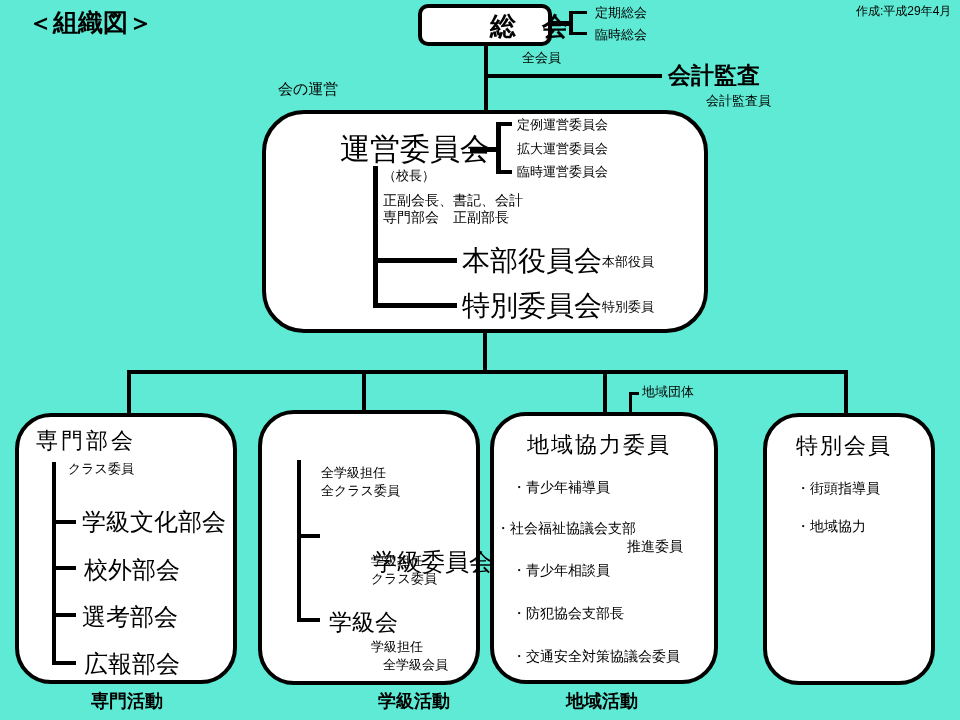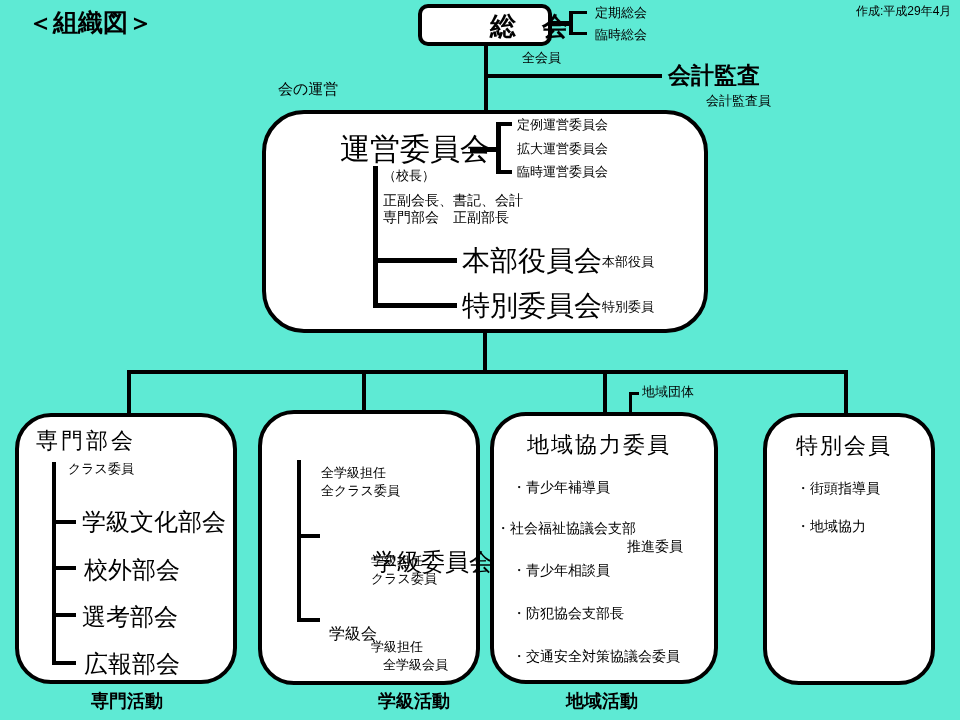--- a/index.html
+++ b/index.html
@@ -92,21 +92,21 @@
 
   <div class="bx" style="left:258px;top:410px;width:222px;height:275px;border-radius:36px;"></div>
   <div class="t sm" style="left:321px;top:466px;">全学級担任</div>
   <div class="t sm" style="left:321px;top:484px;">全クラス委員</div>
   <div class="ln" style="left:297px;top:460px;width:4px;height:162px;"></div>
   <div class="ln" style="left:297px;top:534px;width:23px;height:4px;"></div>
   <div class="ln" style="left:297px;top:618px;width:23px;height:4px;"></div>
   <div class="t" style="left:325px;top:548px;font-size:24px;margin-left:48px;">学級委員会</div>
   <div class="t sm" style="left:371px;top:554px;">学級担任</div>
   <div class="t sm" style="left:371px;top:572px;">クラス委員</div>
-  <div class="t" style="left:329px;top:609px;font-size:16px;margin-top:16px;">学級会</div>
+  <div class="t" style="left:329px;top:609px;font-size:23px;">学級会</div>
   <div class="t sm" style="left:371px;top:640px;">学級担任</div>
   <div class="t sm" style="left:383px;top:658px;">全学級会員</div>
   <div class="t b" style="left:334px;top:691px;font-size:18px;margin-left:44px;">学級活動</div>
 
   <div class="bx" style="left:490px;top:412px;width:228px;height:272px;border-radius:36px;"></div>
   <div class="t" style="left:527px;top:432px;font-size:22px;letter-spacing:2px;">地域協力委員</div>
   <div class="t sm2" style="left:512px;top:479px;">・青少年補導員</div>
   <div class="t sm2" style="left:496px;top:520px;">・社会福祉協議会支部</div>
   <div class="t sm2" style="left:627px;top:538px;">推進委員</div>
   <div class="t sm2" style="left:512px;top:562px;">・青少年相談員</div>

